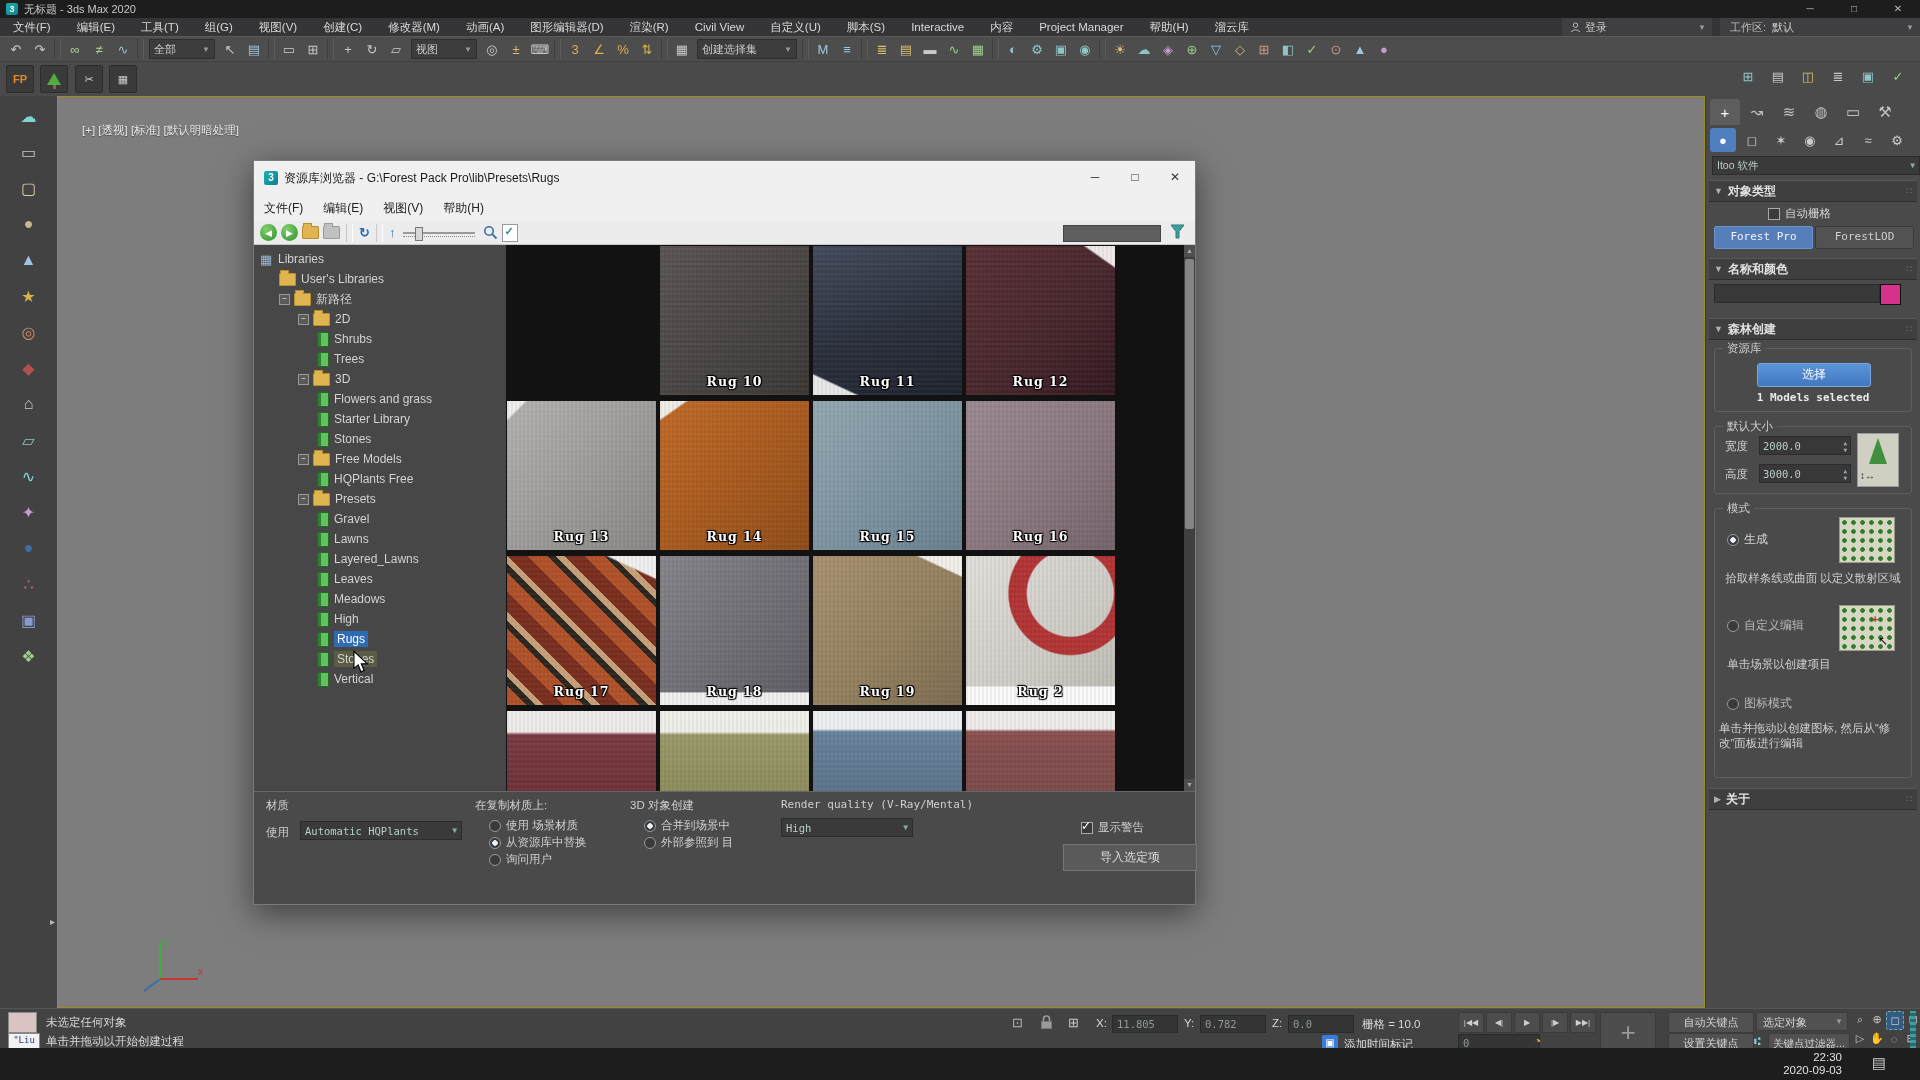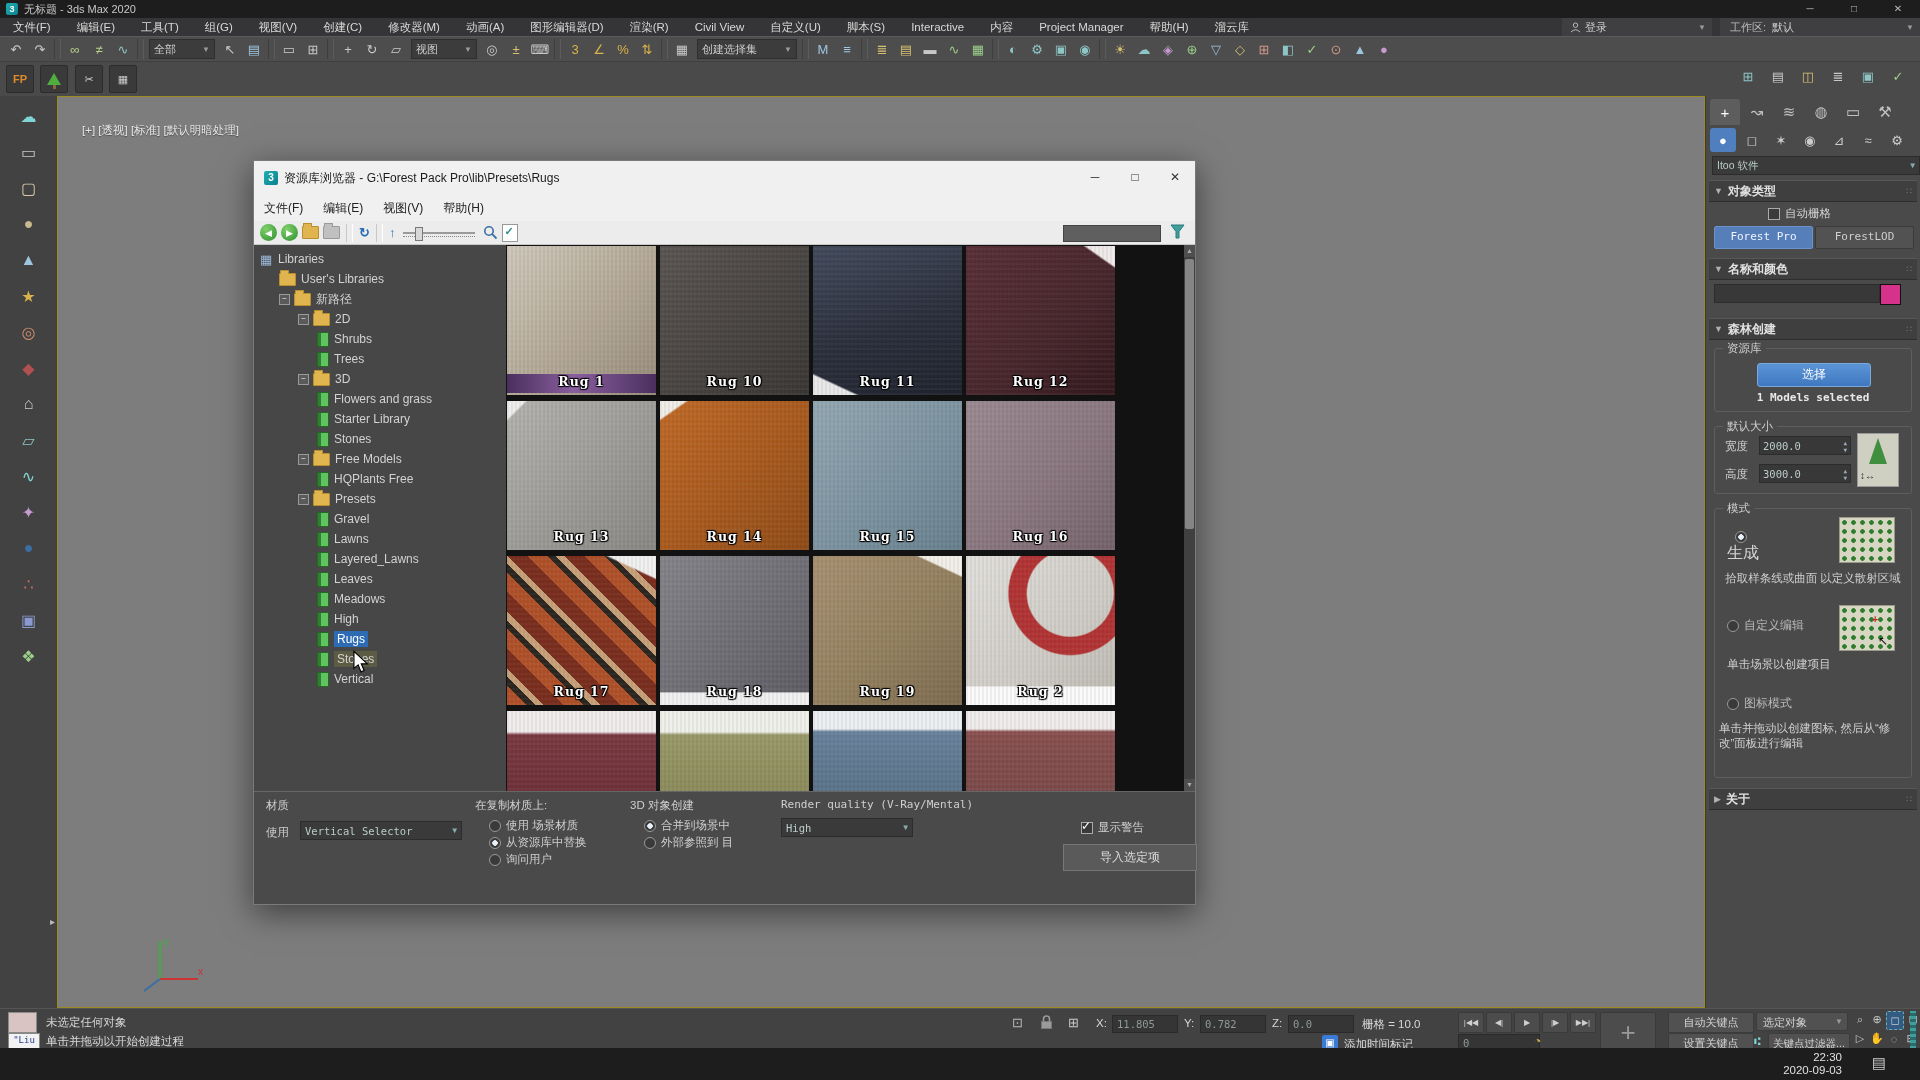--- a/index.html
+++ b/index.html
@@ -433,24 +433,20 @@
         <div class="trow" style="padding-left: 63px;">
           <span class="ticon book"></span>
           <span class="lab hov">Stones</span>
         </div>
         <div class="trow" style="padding-left: 63px;">
           <span class="ticon book"></span>
           <span class="lab">Vertical</span>
         </div>
       </div>
     <div id="dlg-grid" class="abs">
-        <div class="tile" style="left: 1px; top: 1px; background: linear-gradient(135deg, rgb(207, 200, 187), rgb(179, 168, 150) 55%, rgb(151, 140, 122));">
-          <div class="band" style="background: linear-gradient(90deg, rgb(74, 47, 94), rgb(138, 95, 158) 45%, rgb(74, 47, 94));"></div>
-          <div class="rlabel">Rug 1</div>
-        </div>
         <div class="tile" style="left: 154px; top: 1px; background: linear-gradient(135deg, rgb(90, 85, 82), rgb(71, 67, 64) 60%, rgb(58, 55, 52));">
           <div class="rlabel">Rug 10</div>
         </div>
         <div class="tile" style="left: 307px; top: 1px; background: linear-gradient(25deg, rgb(232, 232, 232) 0px, rgb(232, 232, 232) 9%, transparent 10%), linear-gradient(160deg, rgb(67, 75, 92), rgb(42, 47, 60) 55%, rgb(32, 36, 46));">
           <div class="rlabel">Rug 11</div>
         </div>
         <div class="tile" style="left: 460px; top: 1px; background: linear-gradient(215deg, rgb(239, 233, 233) 0px, rgb(239, 233, 233) 8%, transparent 9%), linear-gradient(135deg, rgb(90, 48, 56), rgb(70, 38, 44) 60%, rgb(51, 25, 30));">
           <div class="rlabel">Rug 12</div>
         </div>
         <div class="tile" style="left: 1px; top: 156px; background: linear-gradient(135deg, rgb(239, 238, 236) 0px, rgb(239, 238, 236) 6%, transparent 7%), linear-gradient(135deg, rgb(181, 179, 175), rgb(155, 153, 149) 60%, rgb(138, 136, 132));">
@@ -486,21 +482,21 @@
     <div id="dlg-scroll" class="abs">
       <span class="arr" style="top:0;">▲</span>
       <span class="thumb"></span>
       <span class="arr" style="bottom:0;">▼</span>
     </div>
 
     <div id="dlg-options" class="abs">
       <span class="opt-title" style="left:12px;top:6px;">材质</span>
       <span class="opt-title" style="left:12px;top:33px;">使用</span>
       <span class="ddark" style="left:46px;top:29px;width:152px;">
-        <span>Vertical Selector</span>
+        <span>Automatic HQPlants</span>
         <span class="dda">▼</span>
       </span>
 
       <span class="opt-title" style="left:221px;top:6px;">在复制材质上:</span>
       <span class="optrow" style="left:235px;top:26px;">
           <span class="radio"></span>
           <span>使用 场景材质</span>
         </span>
       <span class="optrow" style="left:235px;top:43px;">
           <span class="radio on"></span>
@@ -604,21 +600,21 @@
           <span class="ud">▲<br>▼</span>
         </span>
       <span class="abs" style="left:142px;top:6px;width:40px;height:52px;background:#cfcfc2;border:1px solid #999;">
         <span class="abs" style="left:11px;top:4px;width:0;height:0;border-left:9px solid transparent;border-right:9px solid transparent;border-bottom:26px solid #3f8f3f;"></span>
         <span class="abs" style="left:2px;top:36px;color:#222;font-size:10px;">↕↔</span>
       </span>
     </div>
 
     <div class="group" style="left:8px;top:412px;width:196px;height:268px;">
       <span class="legend">模式</span>
-      <span class="optrow" style="left:12px;top:22px;font-size:16px;flex-direction:column;">
+      <span class="optrow" style="left:12px;top:22px;font-size:12px;">
           <span class="radio on"></span>
           <span>生成</span>
         </span>
       <span class="modeicon" style="left:124px;top:8px;"></span>
       <span class="cap" style="left:4px;top:62px;width:188px;">拾取样条线或曲面 以定义散射区域</span>
       <span class="optrow" style="left:12px;top:108px;font-size:12px;color:#b8b8b8;">
           <span class="radio"></span>
           <span>自定义编辑</span>
         </span>
       <span class="modeicon" style="left:124px;top:96px;">

